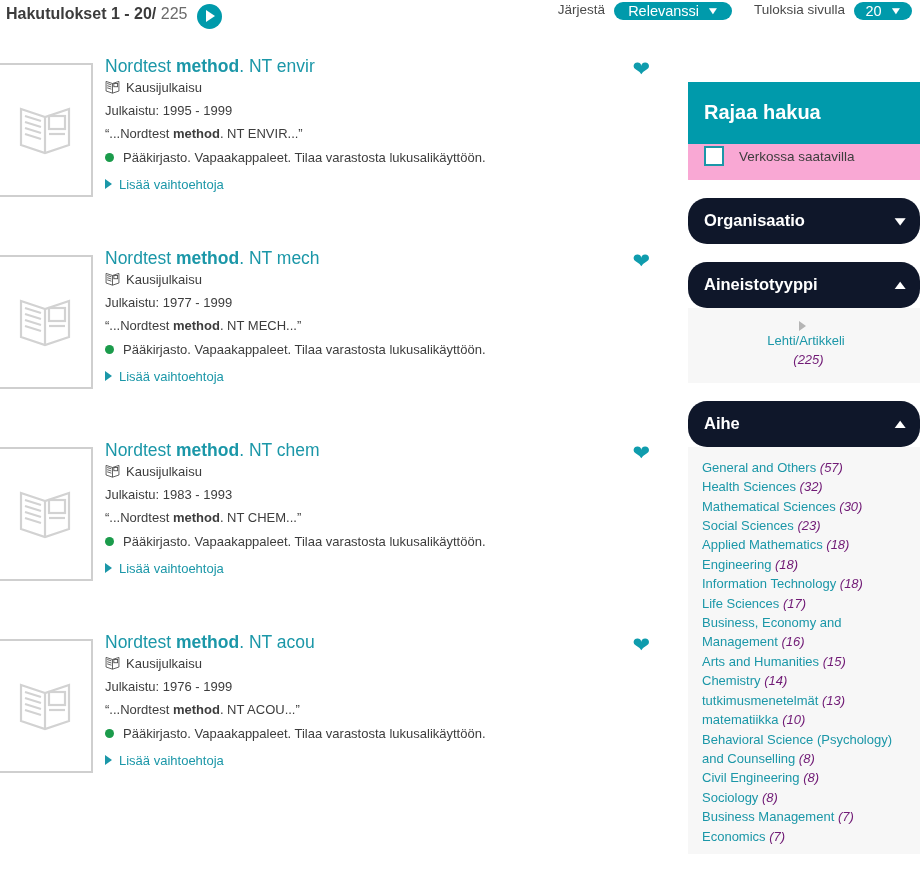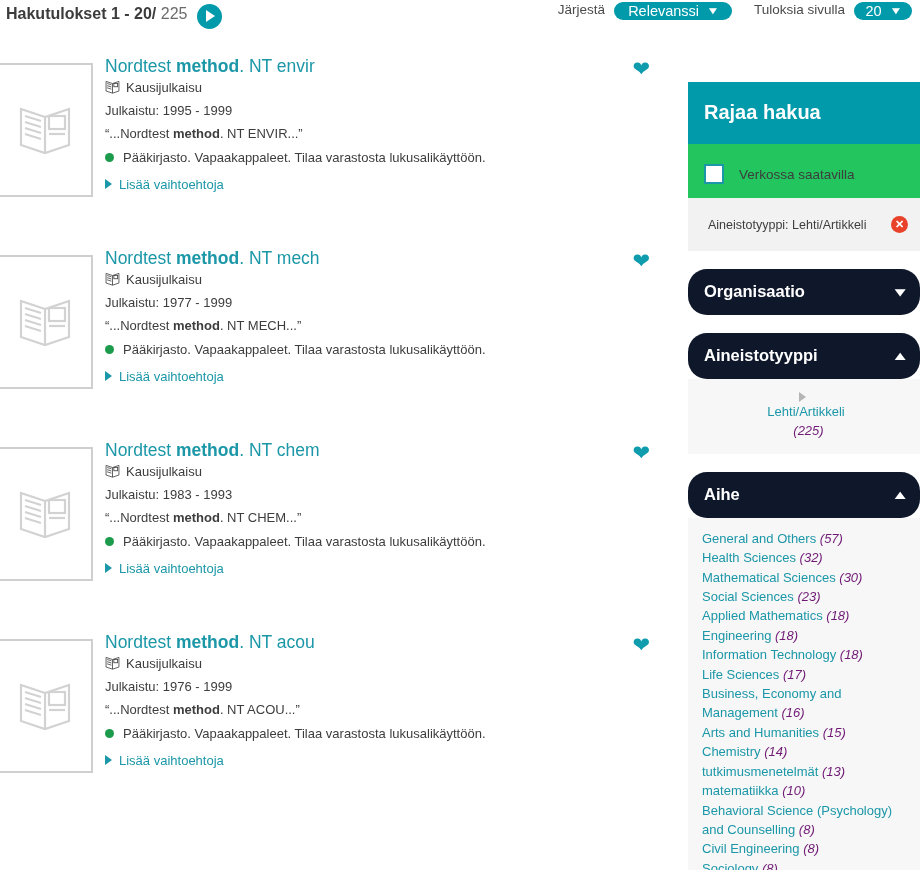--- a/index.html
+++ b/index.html
@@ -108,22 +108,22 @@
   
   .sidebar {
     position: absolute; left: 688px; top: 82px; width: 232px;
   }
   .sb-head {
     background: #009aab; color: #ffffff;
     font-size: 20px; font-weight: bold;
     padding: 19px 16px 20px 16px;
   }
   .sb-checkrow {
-    background: #22c55e; display: flex; align-items: center;
-    padding: 20px 16px 14px 16px; cursor: pointer;
+    background: #f9a8d4; display: flex; align-items: center;
+    padding: 2px 16px 14px 16px; cursor: pointer;
   }
   .cbox {
     width: 20px; height: 20px; border: 2px solid #1b97a8;
     background: #ffffff; margin-right: 15px; flex: none;
   }
   .sb-checkrow span { font-size: 13.5px; color: #3d3d3d; }
   .chip-row {
     background: #f2f2f2; padding: 18px 12px 18px 20px;
     display: flex; align-items: center; justify-content: space-between;
   }
@@ -349,24 +349,20 @@
 
   <div class="sidebar">
 
     <div class="sb-head">Rajaa hakua</div>
 
     <div class="sb-checkrow">
       <span class="cbox"></span>
       <span>Verkossa saatavilla</span>
     </div>
 
-    <div class="chip-row">
-      <span class="chiptext">Aineistotyyppi: Lehti/Artikkeli</span>
-      <span class="chip-x">✕</span>
-    </div>
 
     <div class="facet-head">
       <span>Organisaatio</span>
       <span class="chev">▾</span>
     </div>
 
     <div class="facet-head">
       <span>Aineistotyyppi</span>
       <span class="chev">▴</span>
     </div>

